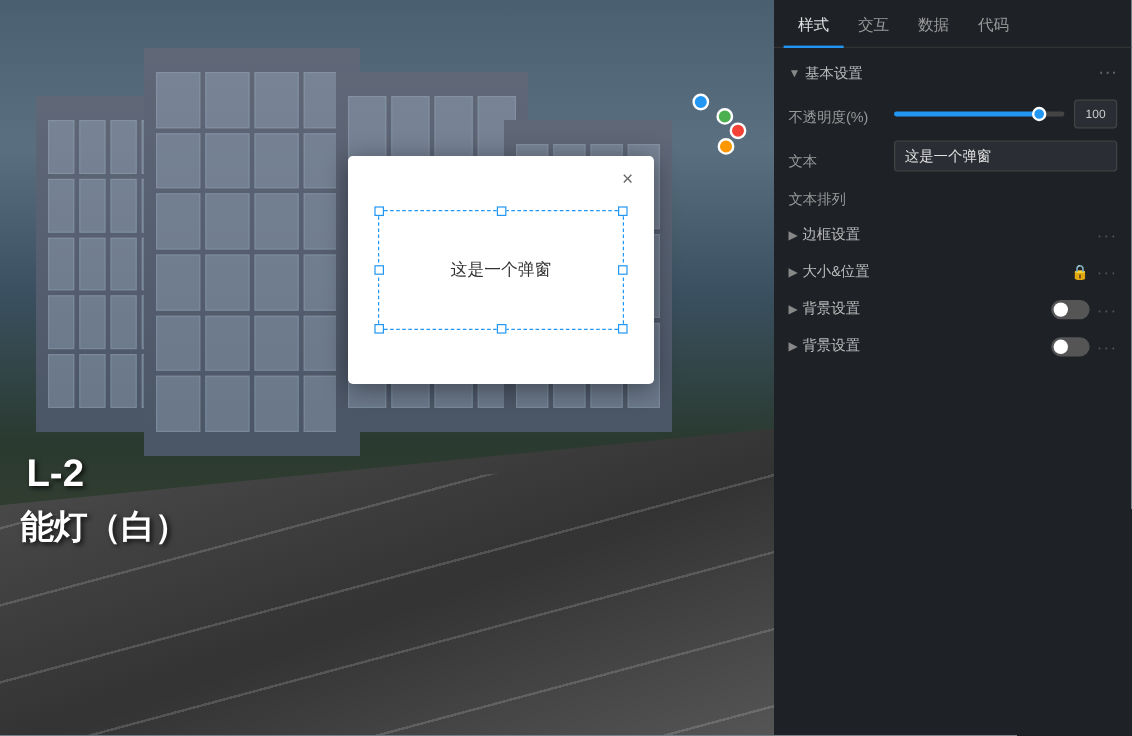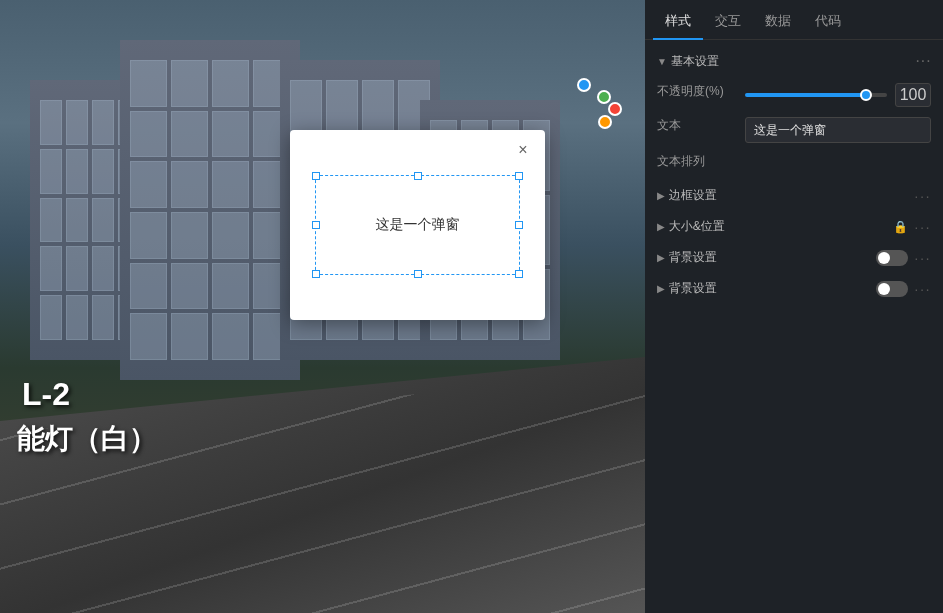--- a/index.html
+++ b/index.html
@@ -256,21 +256,21 @@
       color: #888;
     }
     .section-more {
       color: #666;
       font-size: 16px;
     }
 
     
     .prop-row {
       display: flex;
-      align-items: flex-start;
+      align-items: flex-end;
       padding: 5px 12px;
       min-height: 32px;
       gap: 8px;
     }
     .prop-label {
       font-size: 12px;
       color: #999;
       width: 80px;
       flex-shrink: 0;
     }
@@ -308,21 +308,21 @@
     }
     .slider-value-box {
       width: 36px;
       height: 24px;
       background: #2a2d33;
       border: 1px solid #444;
       border-radius: 3px;
       display: flex;
       align-items: center;
       justify-content: center;
-      font-size: 16px;
+      font-size: 10px;
       color: #ccc;
     }
 
     
     .text-input-field {
       flex: 1;
       height: 26px;
       background: #2a2d33;
       border: 1px solid #444;
       border-radius: 3px;

